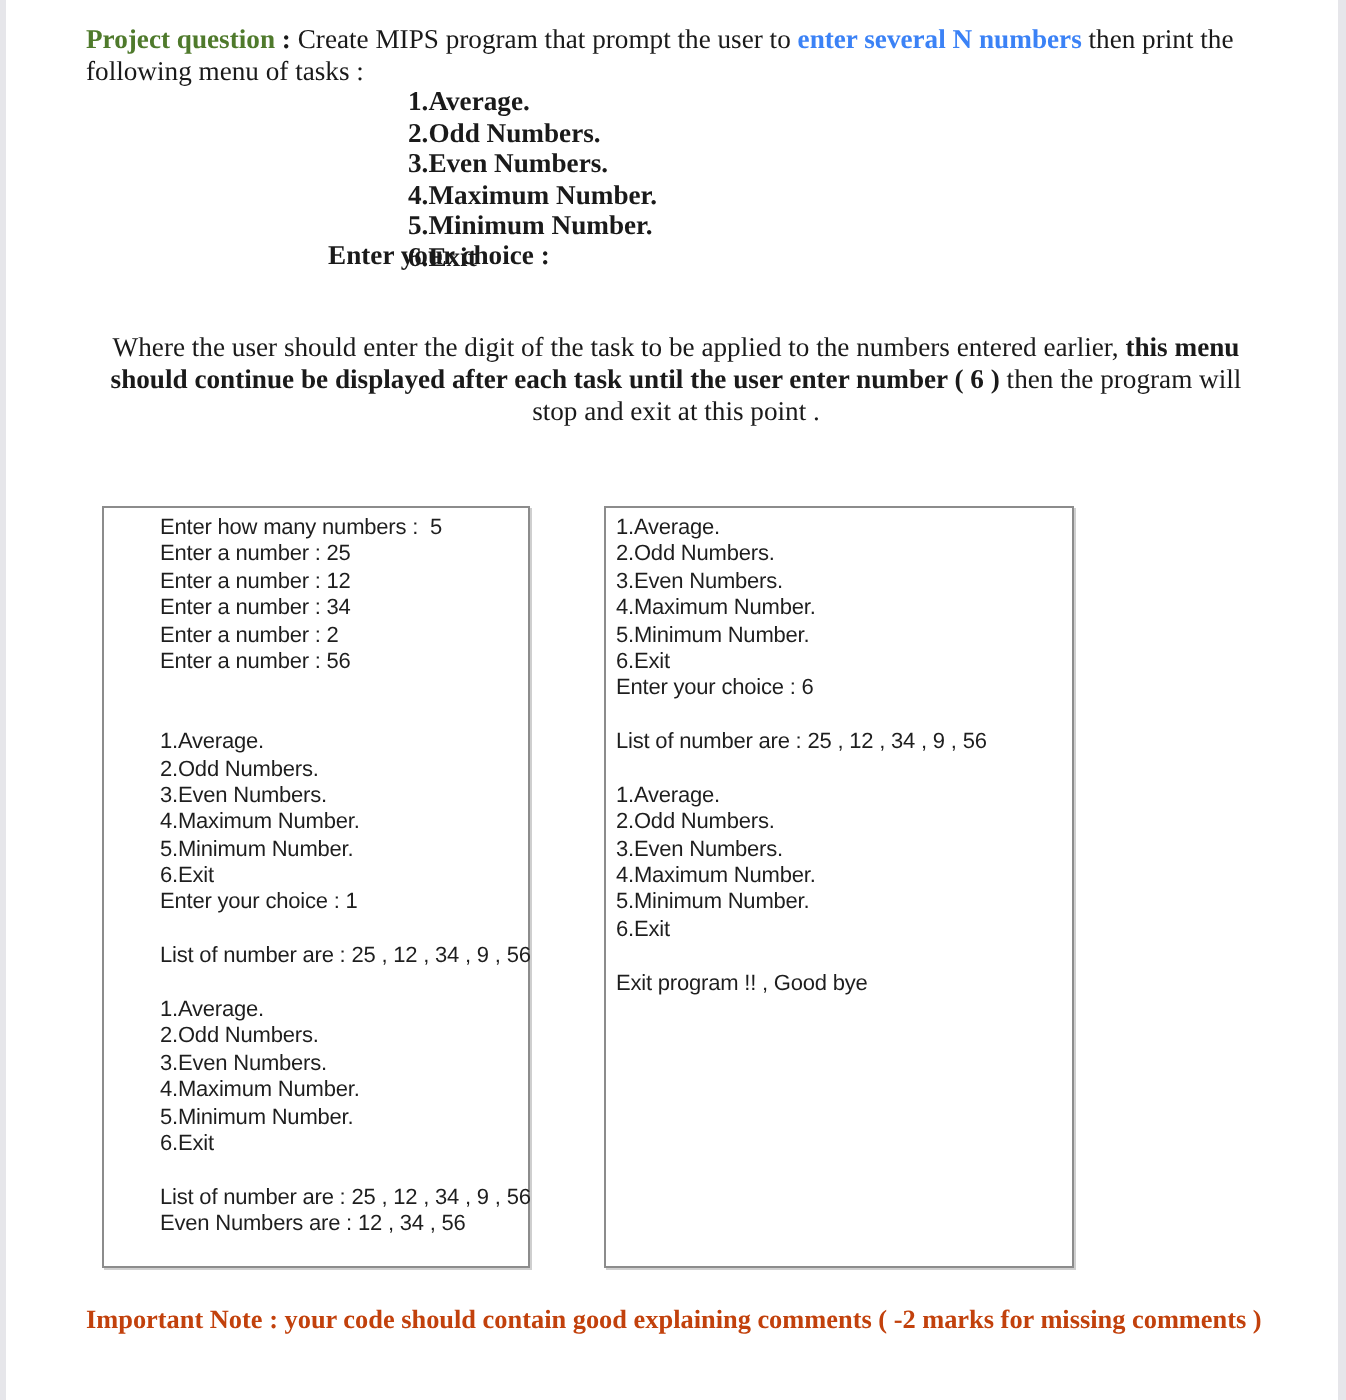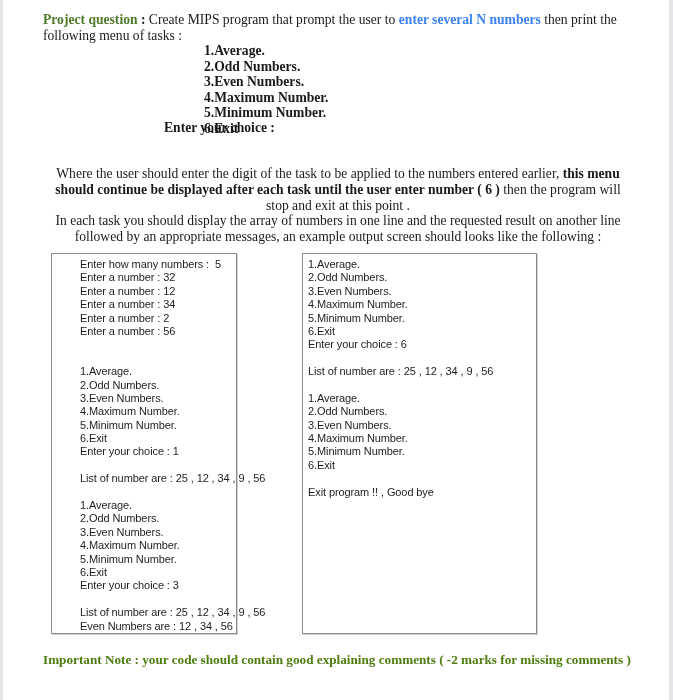--- a/index.html
+++ b/index.html
@@ -14,26 +14,26 @@
     .b { font-weight: bold; }
 
     .menu { position: absolute; left: 204px; top: 43px; font-size: 13.6px; line-height: 15.5px; font-weight: bold; }
     .menu-prompt { position: absolute; left: 164px; top: 120px; font-size: 13.6px; font-weight: bold; font-family: Liberation Serif, serif; }
 
     .desc { position: absolute; left: 43px; top: 166px; width: 590px; font-size: 13.6px; line-height: 15.8px; text-align: center; }
 
     .console { position: absolute; top: 253px; height: 381px; border: 1px solid #8c8c8c; box-shadow: 1px 1px 0 #cfcfcf;
                font-family: "Liberation Sans", "DejaVu Sans", sans-serif; font-size: 11px; line-height: 13.4px;
                padding: 4px 5px; color: #1e1e1e; letter-spacing: -0.1px; }
-    .console.left { left: 51px; width: 186px; padding-left: 28px; }
+    .console.left { left: 51px; width: 214px; padding-left: 28px; }
     .console.right { left: 302px; width: 235px; }
     .line { white-space: pre; height: 13.4px; }
     .gap { height: 13.4px; }
 
-    .note { position: absolute; left: 43px; top: 651px; width: 590px; font-size: 13.2px; line-height: 18px; color: #4d7c0f; font-weight: bold; }
+    .note { position: absolute; left: 43px; top: 651px; width: 590px; font-size: 13.2px; line-height: 18px; color: #c2410c; font-weight: bold; }
   </style>
 </head>
 <body>
 
 <div class="edge-left"></div>
 <div class="edge-right"></div>
 
 <div class="intro">
   <span class="green">Project question</span><span class="b"> : </span><span>Create MIPS program that prompt the user to </span><span class="rose">enter several N numbers</span><span> then print the following menu of tasks   :</span>
 </div>
@@ -45,26 +45,25 @@
   <div>4.Maximum Number.</div>
   <div>5.Minimum Number.</div>
   <div>6.Exit</div>
 </div>
 <div class="menu-prompt">Enter your choice :</div>
 
 <div class="desc">
   <div>
     <span>Where the user should enter the digit of the task to be applied to the numbers entered earlier, </span><span class="b">this menu should continue be displayed  after each task until the user enter number ( 6 )</span><span> then the program will stop and exit at this point .</span>
   </div>
-  <div>In each task you should display the array of numbers in one line and the requested result on another line followed by an appropriate messages, an example output screen should looks like the following :</div>
 </div>
 
 <div class="console left">
   <div class="line">Enter how many numbers :  5</div>
-  <div class="line">Enter a number : 32</div>
+  <div class="line">Enter a number : 25</div>
   <div class="line">Enter a number : 12</div>
   <div class="line">Enter a number : 34</div>
   <div class="line">Enter a number : 2</div>
   <div class="line">Enter a number : 56</div>
   <div class="gap"></div>
   <div class="gap"></div>
   <div class="line">1.Average.</div>
   <div class="line">2.Odd Numbers.</div>
   <div class="line">3.Even Numbers.</div>
   <div class="line">4.Maximum Number.</div>
@@ -73,21 +72,20 @@
   <div class="line">Enter your choice : 1</div>
   <div class="gap"></div>
   <div class="line">List of number are : 25 , 12 , 34 , 9 , 56</div>
   <div class="gap"></div>
   <div class="line">1.Average.</div>
   <div class="line">2.Odd Numbers.</div>
   <div class="line">3.Even Numbers.</div>
   <div class="line">4.Maximum Number.</div>
   <div class="line">5.Minimum Number.</div>
   <div class="line">6.Exit</div>
-  <div class="line">Enter your choice : 3</div>
   <div class="gap"></div>
   <div class="line">List of number are : 25 , 12 , 34 , 9 , 56</div>
   <div class="line">Even Numbers are : 12 , 34 , 56</div>
 </div>
 
 <div class="console right">
   <div class="line">1.Average.</div>
   <div class="line">2.Odd Numbers.</div>
   <div class="line">3.Even Numbers.</div>
   <div class="line">4.Maximum Number.</div>

